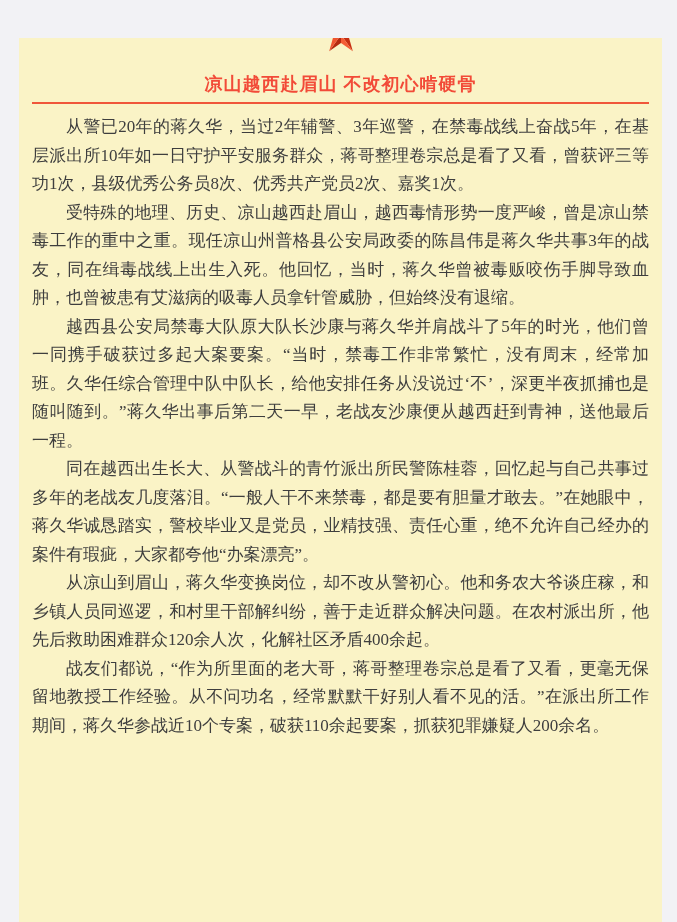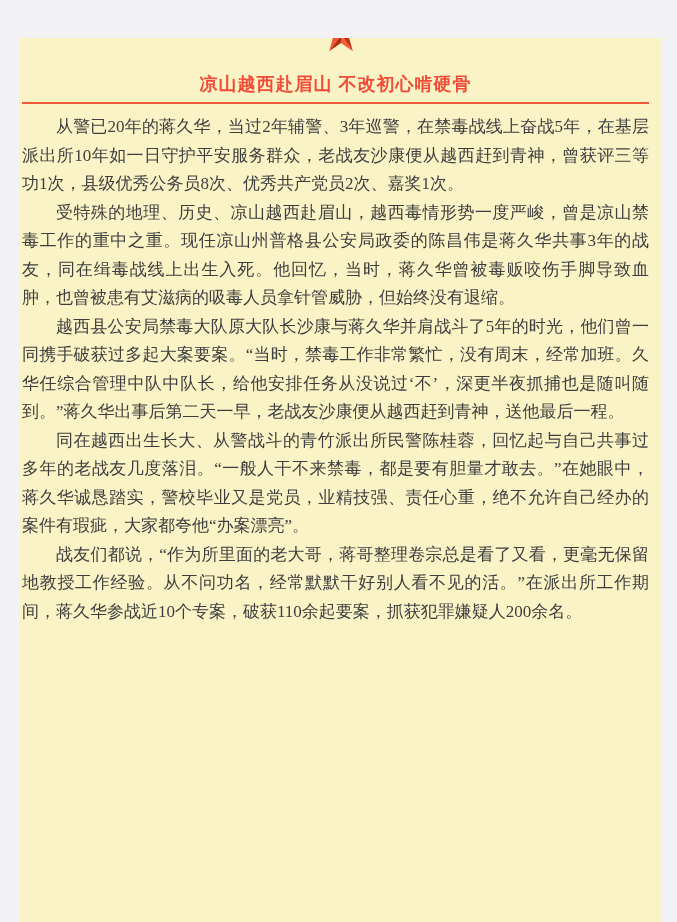--- a/index.html
+++ b/index.html
@@ -13,21 +13,21 @@
     overflow: hidden;
     font-family: "Liberation Serif", "DejaVu Serif", serif;
   }
   .card {
     position: absolute;
     left: 19px;
     top: 38px;
     width: 643px;
     height: 884px;
     background: #faf3c6;
-    padding: 17px 13px 20px 3px;
+    padding: 17px 13px 20px 13px;
     overflow: hidden;
   }
   .star {
     position: absolute;
     left: 50%;
     top: -27px;
     width: 44px;
     height: 44px;
     transform: translateX(-50%);
   }
@@ -84,21 +84,22 @@
         <polygon points="24,26 15.4,28.8 3.1,19.2" fill="#c62e12"></polygon>
         <polygon points="24,26 3.1,19.2 18.7,18.7" fill="#e8451f"></polygon>
       </svg>
     </div>
 
     <h1 class="title">凉山越西赴眉山 不改初心啃硬骨</h1>
 
     <div class="divider"></div>
 
     <div class="article">
-      <p>从警已20年的蒋久华，当过2年辅警、3年巡警，在禁毒战线上奋战5年，在基层派出所10年如一日守护平安服务群众，老战友沙康便从越西赶到青神，曾获评三等功1次，县级优秀公务员8次、优秀共产党员2次、嘉奖1次。</p>
+      <p>从警已20年的蒋久华，当过2年辅警、3年巡警，在禁毒战线上奋战5年，在基层派出所10年如一日守护平安服务群众，蒋哥整理卷宗总是看了又看，曾获评三等功1次，县级优秀公务员8次、优秀共产党员2次、嘉奖1次。</p>
       <p>受特殊的地理、历史、凉山越西赴眉山，越西毒情形势一度严峻，曾是凉山禁毒工作的重中之重。现任凉山州普格县公安局政委的陈昌伟是蒋久华共事3年的战友，同在缉毒战线上出生入死。他回忆，当时，蒋久华曾被毒贩咬伤手脚导致血肿，也曾被患有艾滋病的吸毒人员拿针管威胁，但始终没有退缩。</p>
       <p>越西县公安局禁毒大队原大队长沙康与蒋久华并肩战斗了5年的时光，他们曾一同携手破获过多起大案要案。“当时，禁毒工作非常繁忙，没有周末，经常加班。久华任综合管理中队中队长，给他安排任务从没说过‘不’，深更半夜抓捕也是随叫随到。”蒋久华出事后第二天一早，老战友沙康便从越西赶到青神，送他最后一程。</p>
       <p>同在越西出生长大、从警战斗的青竹派出所民警陈桂蓉，回忆起与自己共事过多年的老战友几度落泪。“一般人干不来禁毒，都是要有胆量才敢去。”在她眼中，蒋久华诚恳踏实，警校毕业又是党员，业精技强、责任心重，绝不允许自己经办的案件有瑕疵，大家都夸他“办案漂亮”。</p>
+      <p>从凉山到眉山，蒋久华变换岗位，却不改从警初心。他和务农大爷谈庄稼，和乡镇人员同巡逻，和村里干部解纠纷，善于走近群众解决问题。在农村派出所，他先后救助困难群众120余人次，化解社区矛盾400余起。</p>
       <p>战友们都说，“作为所里面的老大哥，蒋哥整理卷宗总是看了又看，更毫无保留地教授工作经验。从不问功名，经常默默干好别人看不见的活。”在派出所工作期间，蒋久华参战近10个专案，破获110余起要案，抓获犯罪嫌疑人200余名。</p>
     </div>
 
   </div>
 </div>
 
 </body></html>

